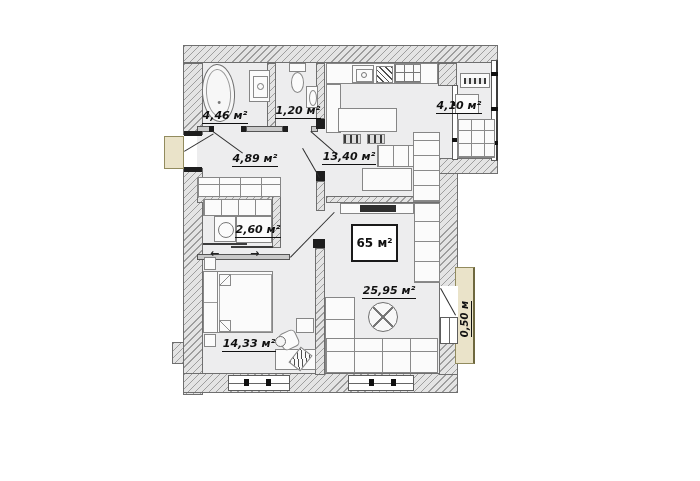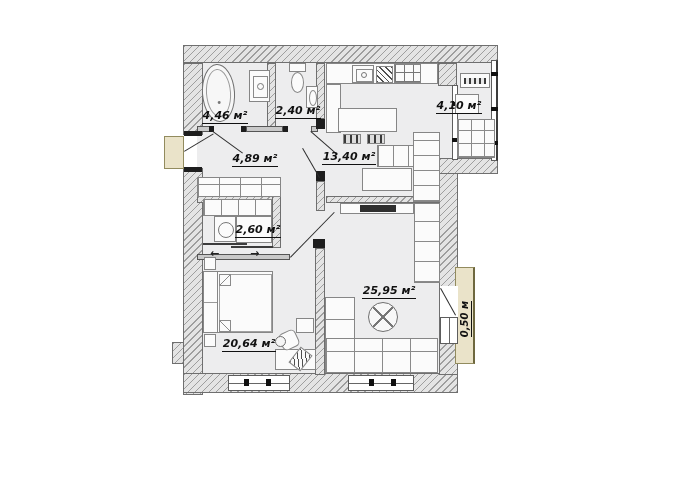--- a/index.html
+++ b/index.html
@@ -159,41 +159,42 @@
 
   <div class="furn" style="left:340px;top:203px;width:74px;height:11px;"></div>
   <div style="position:absolute;left:360px;top:205px;width:36px;height:7px;background:#2f2f2f;"></div>
   <div class="furn" style="left:414px;top:203px;width:26px;height:80px;background-image:repeating-linear-gradient(0deg,#8a8a8a 0 1px,transparent 1px 20px);"></div>
   <div class="furn gridh" style="left:325px;top:297px;width:30px;height:76px;background-image:repeating-linear-gradient(0deg,#8a8a8a 0 1px,transparent 1px 26px);"></div>
   <div class="furn" style="left:325px;top:338px;width:113px;height:35px;background-image:repeating-linear-gradient(90deg,#8a8a8a 0 1px,transparent 1px 28px),linear-gradient(#8a8a8a,#8a8a8a);background-size:auto,100% 1px;background-position:0 0,0 12px;background-repeat:repeat,no-repeat;"></div>
   <div style="position:absolute;left:368px;top:302px;width:30px;height:30px;border:1px solid #6f6f6f;border-radius:50%;background:#f8f8f8;overflow:hidden;box-sizing:border-box;">
     <div style="position:absolute;inset:0;background-image:linear-gradient(45deg,transparent 48%,#777 48% 52%,transparent 52%),linear-gradient(-45deg,transparent 48%,#777 48% 52%,transparent 52%);"></div>
   </div>
 
+  <div id="total-box">65 м²</div>
 
   <div class="lbl" style="left:196px;top:108px;width:58px;height:16px;">
       <span>4,46 м²</span>
     </div>
   <div class="lbl" style="left:270px;top:103px;width:56px;height:16px;">
-      <span>2,40 м²</span>
+      <span>1,20 м²</span>
     </div>
   <div class="lbl" style="left:432px;top:98px;width:54px;height:16px;">
       <span>4,10 м²</span>
     </div>
   <div class="lbl" style="left:224px;top:151px;width:62px;height:17px;">
       <span>4,89 м²</span>
     </div>
   <div class="lbl" style="left:317px;top:149px;width:64px;height:17px;font-style:italic;">
       <span>13,40 м²</span>
     </div>
   <div class="lbl" style="left:230px;top:222px;width:56px;height:16px;justify-content:center;">
       <span>2,60 м²</span>
     </div>
   <div class="lbl" style="left:217px;top:336px;width:64px;height:16px;">
-      <span>20,64 м²</span>
+      <span>14,33 м²</span>
     </div>
   <div class="lbl" style="left:357px;top:283px;width:64px;height:16px;">
       <span>25,95 м²</span>
     </div>
   <div id="balcony-label">
       <span>0,50 м</span>
     </div>
 
 </div>
 

